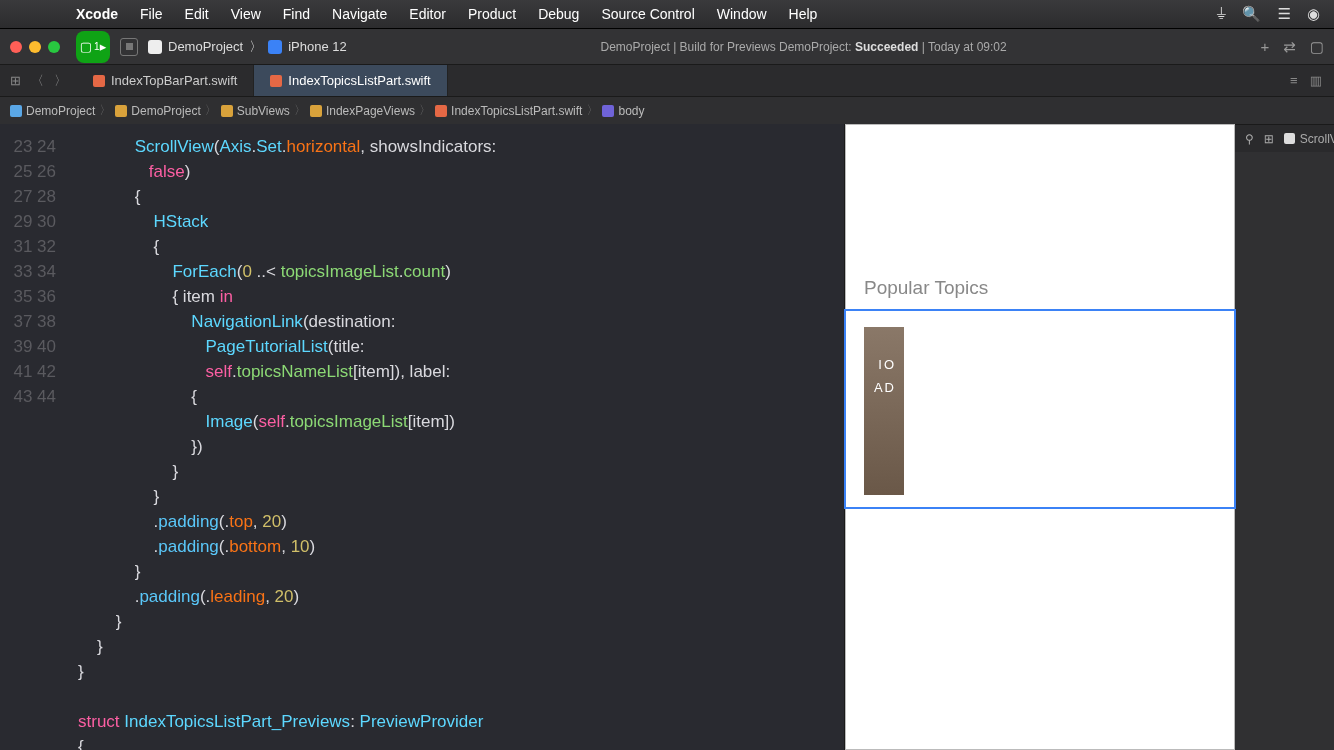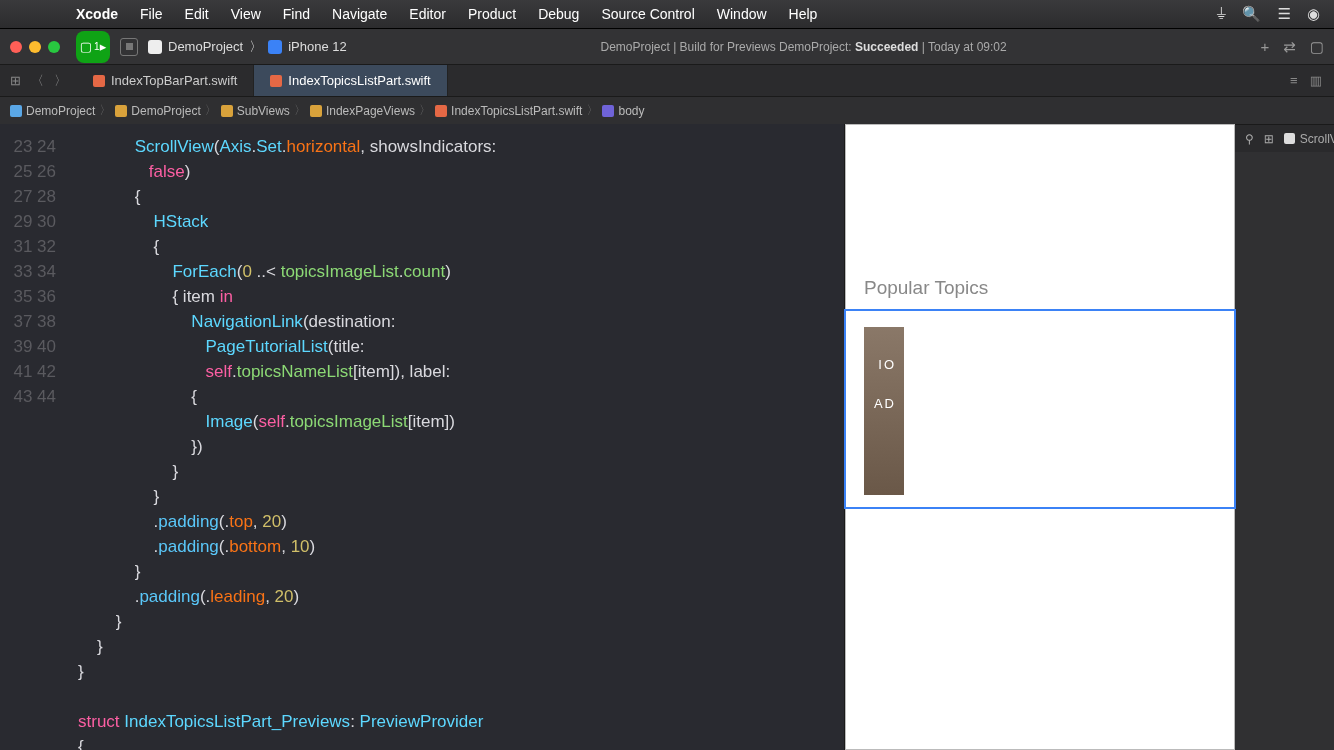--- a/index.html
+++ b/index.html
@@ -215,21 +215,21 @@
 
   <div class="preview">
     <div class="canvas">
       <div class="phone">
         <div class="phone-inner">
           <div style="height:140px;"></div>
           <div class="section-title">Popular Topics</div>
           <div class="cards">
             <div class="card2">
               <div>IO</div>
-              <div style="margin-top:24px;">AD</div>
+              <div style="margin-top:8px;">AD</div>
             </div>
           </div>
         </div>
       </div>
     </div>
     <div class="preview-footer">
       <span>⚲</span>
       <span>⊞</span>
       <div class="sel">
         <span class="wbox"></span>

